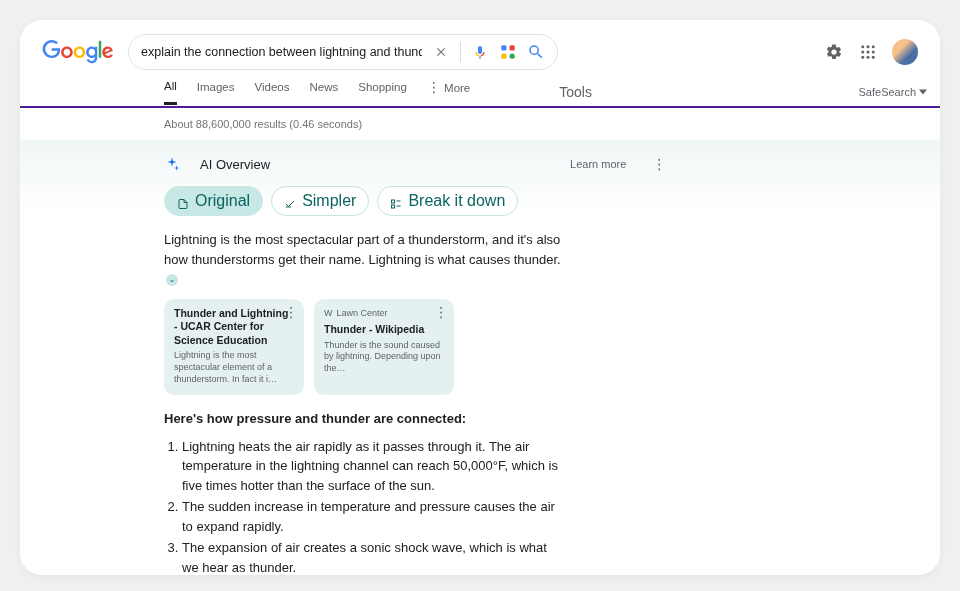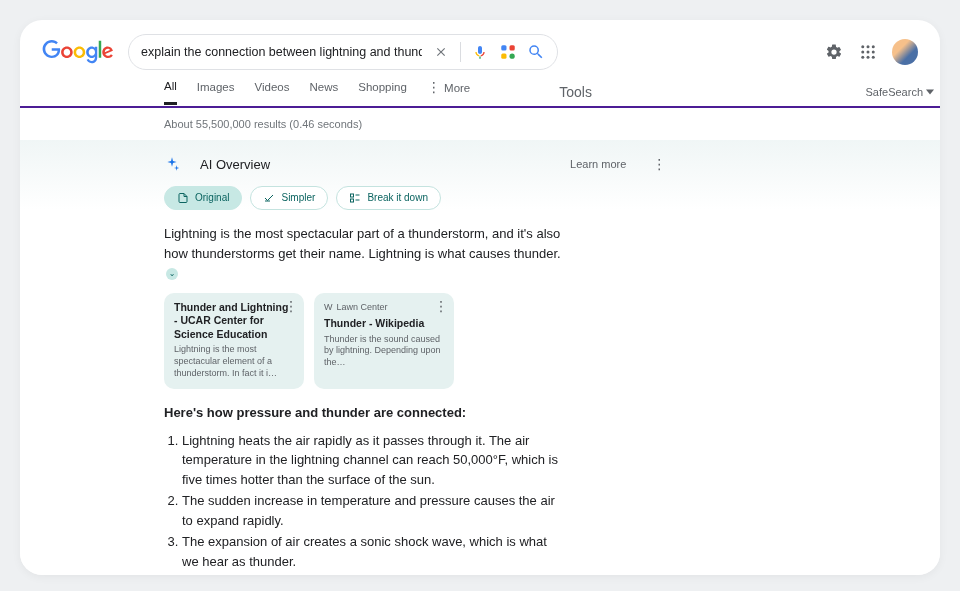--- a/index.html
+++ b/index.html
@@ -11,28 +11,28 @@
   .searchbox input{border:none;outline:none;flex:1;font-size:12.5px;color:#202124}
   .sb-ico{width:18px;height:18px;display:flex;align-items:center;justify-content:center;cursor:pointer}
   .sb-divider{width:1px;height:20px;background:#dadce0}
   .top-right{margin-left:auto;display:flex;align-items:center;gap:14px}
   .gear,.apps{width:20px;height:20px;color:#5f6368;display:flex;align-items:center;justify-content:center}
   .avatar{width:26px;height:26px;border-radius:50%;background:linear-gradient(135deg,#f6c08a 35%,#4a6fa5 65%)}
   .tabs-row{display:flex;align-items:center;padding:0 6px 0 144px;border-bottom:2px solid #4c1d95;height:30px;position:relative}
   .tab{font-size:11.5px;color:#5f6368;margin-right:20px;cursor:pointer;padding-bottom:10px}
   .tab.active{color:#202124;border-bottom:3px solid #202124;font-weight:500}
   .tools{margin-left:69px;font-size:14px;color:#5f6368}
-  .safesearch{position:absolute;right:6px;font-size:11px;color:#5f6368;display:flex;align-items:center;gap:3px}
+  .safesearch{position:absolute;right:13px;font-size:11px;color:#5f6368;display:flex;align-items:center;gap:3px}
   .stats{font-size:11px;color:#70757a;padding:10px 0 10px 144px}
   .content-wrap{background:linear-gradient(180deg,#f0f6f6 0%,#ffffff 70px);padding:16px 22px 20px 144px}
   .ai-head{display:flex;align-items:center;gap:20px;margin-bottom:14px}
   .ai-title{font-size:13px;color:#202124;font-weight:500}
   .learn-more{margin-left:280px;font-size:11px;color:#5f6368}
   .chips{display:flex;gap:8px;margin-bottom:14px}
-  .chip{display:flex;align-items:flex-start;gap:6px;font-size:10px;color:#0b6460;border:1px solid #c4e3df;border-radius:18px;padding:5px 12px;background:#fff}
+  .chip{display:flex;align-items:flex-end;gap:6px;font-size:16px;color:#0b6460;border:1px solid #c4e3df;border-radius:18px;padding:5px 12px;background:#fff}
   .chip.active{background:#c7e8e4;border-color:#c7e8e4}
   .overview-body{max-width:400px;font-size:13px;color:#202124;line-height:1.5}
   .overview-body p{margin-bottom:10px}
   .pill-dot{display:inline-block;width:12px;height:12px;border-radius:50%;background:#c7e8e4;vertical-align:middle;margin-left:2px;font-size:8px;line-height:12px;text-align:center;color:#0b6460}
   .cards{display:flex;gap:10px;margin:10px 0 14px 0}
   .card{width:140px;background:#e5f1f0;border-radius:10px;padding:8px 10px 10px 10px;position:relative}
   .card-src{font-size:9px;color:#5f6368;display:flex;align-items:center;gap:4px;margin-bottom:3px}
   .card-title{font-size:10.5px;font-weight:700;color:#202124;line-height:1.3;margin-bottom:3px}
   .card-snip{font-size:9px;color:#5f6368;line-height:1.3}
   .card-menu{position:absolute;top:6px;right:6px;font-size:13px;color:#5f6368}
@@ -120,21 +120,21 @@
     <span class="tab"><span class="vdots">⋮</span> <span>More</span></span>
     <span class="tools">Tools</span>
     <span class="safesearch">
         <span>SafeSearch</span> 
         <svg width="8" height="8" viewBox="0 0 10 6" fill="#5f6368">
           <path d="M0 0l5 6 5-6z"></path>
         </svg>
       </span>
   </div>
 
-  <div class="stats">About 55,500,000 results (0.46 seconds)</div>
+  <div class="stats">About 88,600,000 results (0.46 seconds)</div>
 
   <div class="content-wrap">
     <div class="ai-head">
       <svg width="16" height="16" viewBox="0 0 24 24" fill="#1a73e8">
           <path d="M12 2l1.5 5.5L19 9l-5.5 1.5L12 16l-1.5-5.5L5 9l5.5-1.5zM19 14l.9 3.1L23 18l-3.1.9L19 22l-.9-3.1L15 18l3.1-.9z"></path>
         </svg>
       <span class="ai-title">AI Overview</span>
       <span class="learn-more">Learn more</span>
       <span class="vdots" style="margin-left:6px">⋮</span>
     </div>

